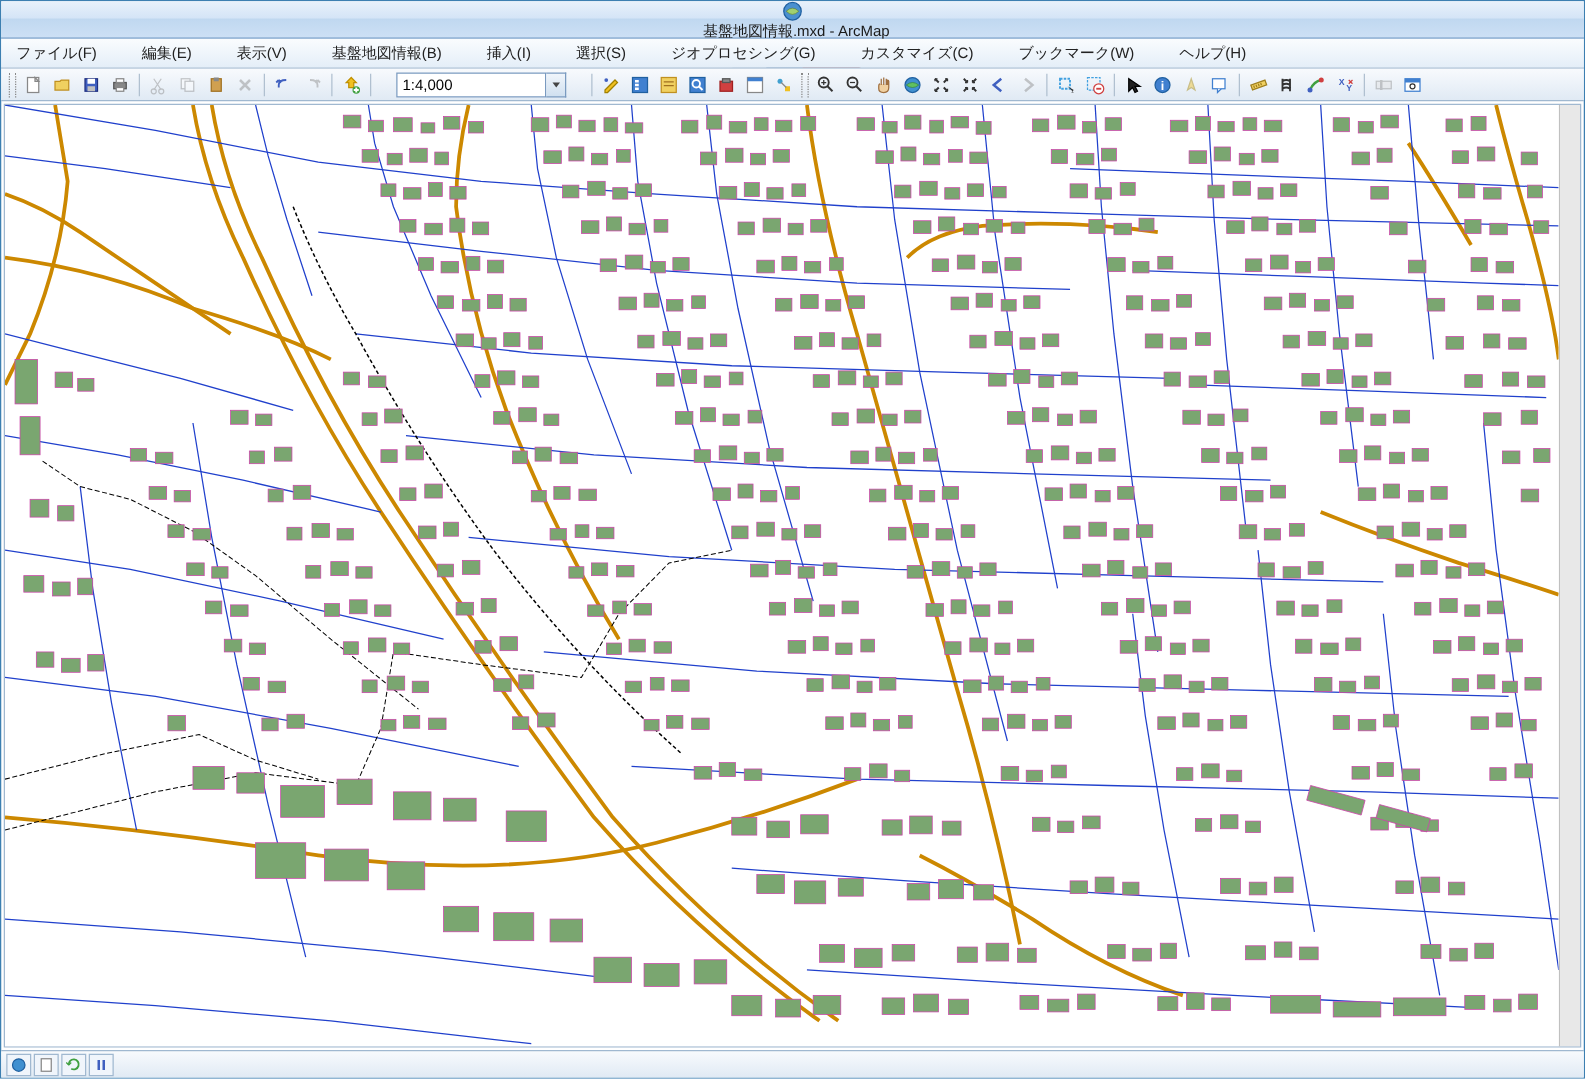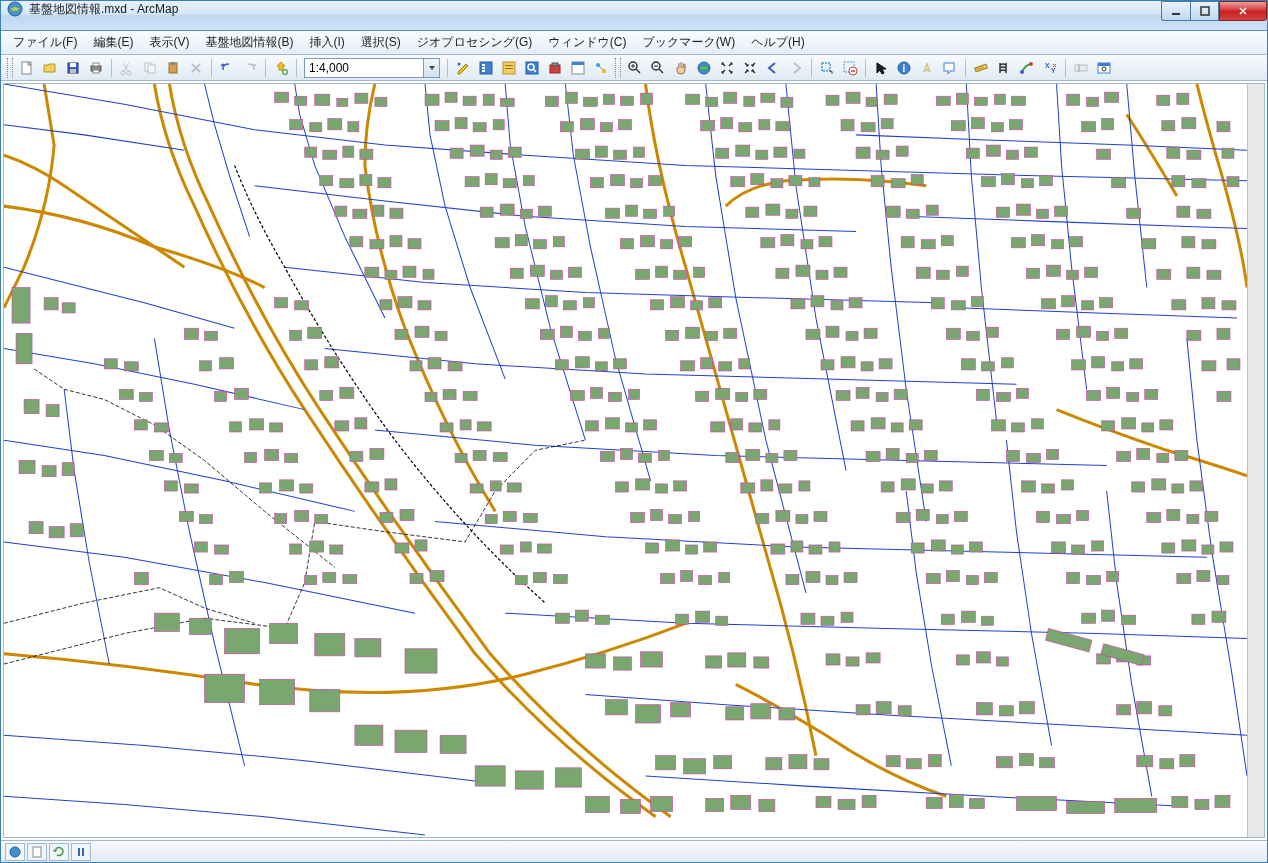--- a/index.html
+++ b/index.html
@@ -1,34 +1,34 @@
 <!DOCTYPE html>
 <html><head>
 <meta charset="utf-8">
 <style>
 * { margin: 0; padding: 0; box-sizing: border-box; }
 body { font-family: "Meiryo UI", "MS UI Gothic", sans-serif; font-size: 12px; background: #fff; overflow: hidden; }
 .window { width: 1268px; height: 863px; display: flex; flex-direction: column; border: 1px solid #3c7fb1; }
-.titlebar { height: 30px; background: linear-gradient(to bottom, #e8f1fb 0%, #d5e5f7 45%, #c0d8f0 50%, #cde0f5 100%); display: flex; padding: 0 0 0 6px; border-bottom: 1px solid #5a8bbf; }
+.titlebar { height: 30px; background: linear-gradient(to bottom, #e8f1fb 0%, #d5e5f7 45%, #c0d8f0 50%, #cde0f5 100%); display: flex; align-items: center; padding: 0 0 0 6px; border-bottom: 1px solid #5a8bbf; flex-direction: column; }
 .titlebar-icon { width: 16px; height: 16px; margin-right: 6px; }
 .titlebar-title { flex: 1; color: #1a1a1a; font-size: 12px; }
 .win-controls { display: flex; gap: 0; }
 .win-btn { width: 29px; height: 20px; border: 1px solid #4a7aa8; border-radius: 0 0 3px 3px; display: flex; align-items: center; justify-content: center; background: linear-gradient(to bottom, #e8f1fb, #c0d8f0); cursor: pointer; }
 .win-btn.min { border-right: none; border-radius: 0 0 0 3px; }
 .win-btn.max { border-radius: 0; }
 .win-btn.close { width: 48px; background: linear-gradient(to bottom, #e9a0a0, #d83c3c 45%, #c82020 50%, #d04040); border-color: #8b2020; border-radius: 0 0 3px 0; }
 .win-btn svg { width: 10px; height: 10px; }
-.menubar { height: 24px; background: linear-gradient(to bottom, #fafcfe, #e4eef8); border-bottom: 1px solid #a0b8d0; display: flex; align-items: flex-start; padding: 0 4px; }
+.menubar { height: 24px; background: linear-gradient(to bottom, #fafcfe, #e4eef8); border-bottom: 1px solid #a0b8d0; display: flex; align-items: flex-start; padding: 0 4px; gap: 20px; }
 .menu-item { padding: 3px 8px; cursor: pointer; color: #222; }
 .toolbar { height: 26px; background: linear-gradient(to bottom, #f8fafd, #e0eaf4); border-bottom: 1px solid #a0b8d0; display: flex; align-items: center; padding: 0 4px; gap: 1px; }
 .tb-grip { width: 6px; height: 20px; border-left: 1px dotted #888; border-right: 1px dotted #888; margin: 0 2px; }
 .tb-btn { width: 22px; height: 22px; display: flex; align-items: center; justify-content: center; border: 1px solid transparent; border-radius: 2px; cursor: pointer; }
 .tb-btn.disabled { opacity: 0.45; cursor: default; }
 .tb-sep { width: 1px; height: 18px; background: #b0c0d0; margin: 0 3px; }
-.tb-scale { display: flex; align-items: center; margin: 0 3px; }
+.tb-scale { display: flex; align-items: center; margin: 0 16px; }
 .tb-scale input { width: 120px; height: 20px; border: 1px solid #7a9ac0; padding: 0 4px; font-size: 12px; background: #fff; }
 .tb-scale-dd { width: 16px; height: 20px; border: 1px solid #7a9ac0; border-left: none; background: linear-gradient(to bottom, #f0f5fb, #d0e0f0); display: flex; align-items: center; justify-content: center; cursor: pointer; }
 .content { flex: 1; display: flex; background: #fff; position: relative; border: 1px solid #a0b8d0; margin: 2px; }
 .map-canvas { flex: 1; background: #fff; position: relative; overflow: hidden; }
 .map-canvas svg { width: 100%; height: 100%; }
 .vscroll { width: 17px; background: #e8e8e8; border-left: 1px solid #c0c0c0; }
 .bottombar { height: 22px; background: linear-gradient(to bottom, #f8fafd, #e0eaf4); border-top: 1px solid #a0b8d0; display: flex; align-items: center; padding: 0 4px; }
 .view-btns { display: flex; gap: 2px; }
 .view-btn { width: 20px; height: 18px; border: 1px solid #a0b8d0; display: flex; align-items: center; justify-content: center; cursor: pointer; background: #f0f5fb; }
 .statusbar { height: 22px; background: #f0f0f0; border-top: 1px solid #c0c0c0; display: flex; align-items: center; justify-content: flex-end; padding: 0 10px; font-size: 12px; color: #333; }
@@ -70,21 +70,21 @@
   </div>
 
   <div class="menubar">
     <div class="menu-item">ファイル(F)</div>
     <div class="menu-item">編集(E)</div>
     <div class="menu-item">表示(V)</div>
     <div class="menu-item">基盤地図情報(B)</div>
     <div class="menu-item">挿入(I)</div>
     <div class="menu-item">選択(S)</div>
     <div class="menu-item">ジオプロセシング(G)</div>
-    <div class="menu-item">ウィンドウ(C)</div>
+    <div class="menu-item">カスタマイズ(C)</div>
     <div class="menu-item">ブックマーク(W)</div>
     <div class="menu-item">ヘルプ(H)</div>
   </div>
 
   <div class="toolbar">
     <div class="tb-grip"></div>
     <div class="tb-btn">
         <svg width="16" height="16" viewBox="0 0 16 16">
           <rect x="3" y="2" width="9" height="12" fill="#fff" stroke="#888"></rect>
           <path d="M9 2 L12 5 L9 5 Z" fill="#ddd" stroke="#888"></path>

